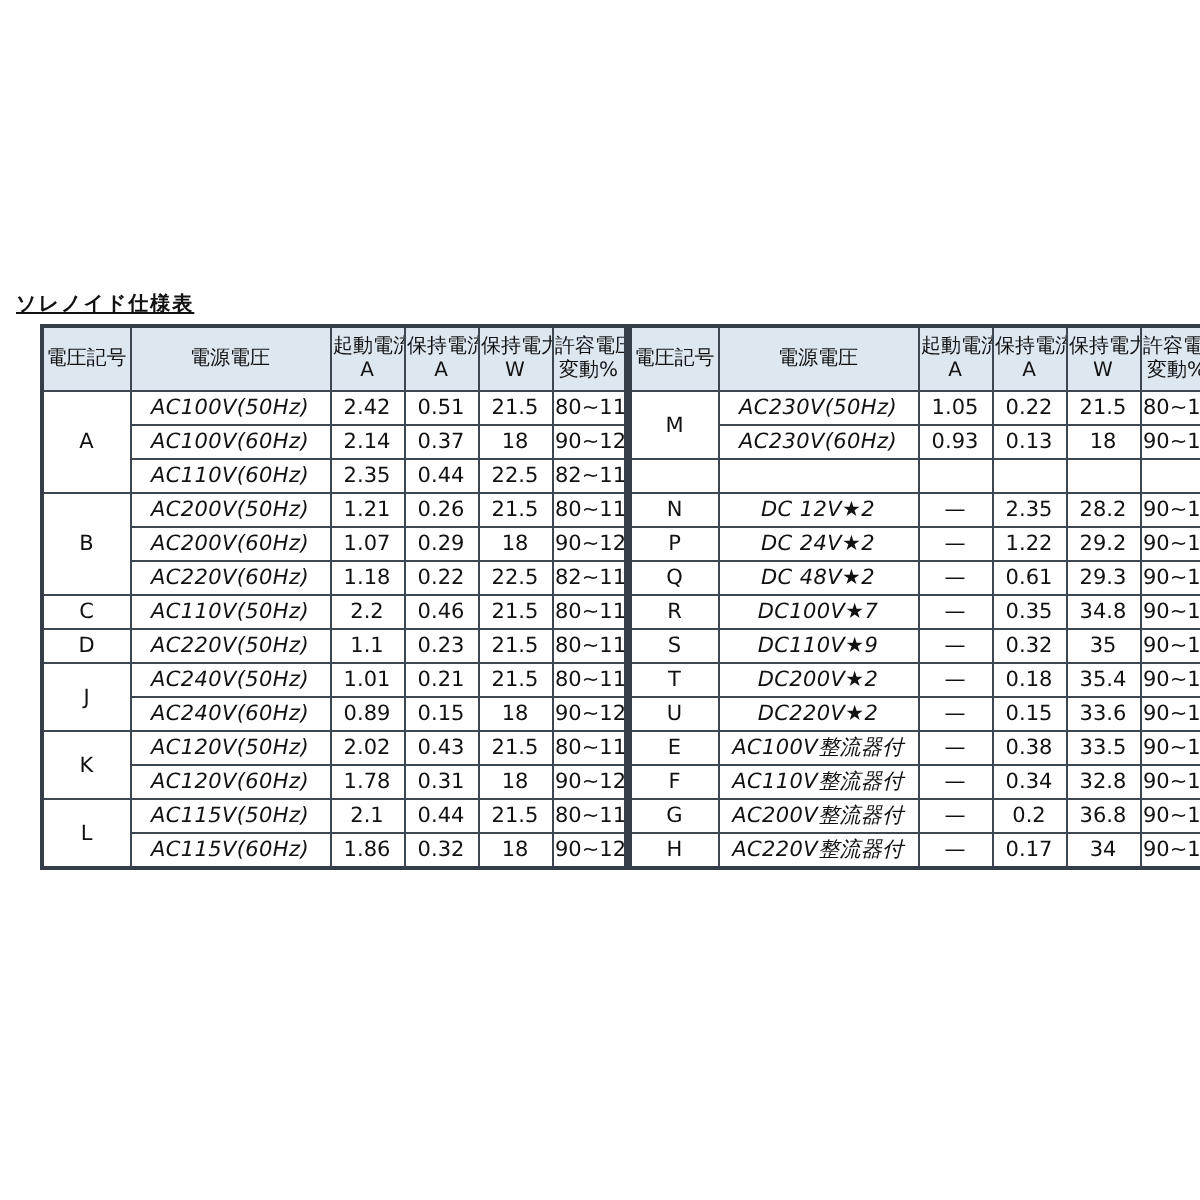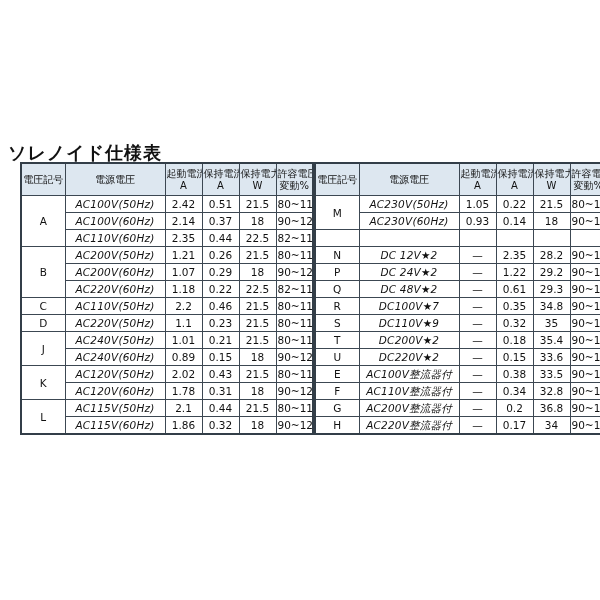--- a/index.html
+++ b/index.html
@@ -13,25 +13,26 @@
     position: relative;
     width: 600px; height: 600px;
     overflow: hidden;
   }
   .content {
     position: absolute;
     left: 8px; top: 144px;
     width: 584px;
   }
   .title {
-    font-size: 18px;
+    font-size: 10px;
     font-weight: bold;
     letter-spacing: 1px;
     line-height: 17px;
     margin: 0 0 1px 0;
+    text-decoration: underline;
   }
   .model {
     font-size: 12px;
     line-height: 16px;
     margin: 0 0 4px 0;
   }
   .tables {
     display: flex;
     flex-direction: row;
     align-items: flex-start;
@@ -265,21 +266,21 @@
               <td class="sym" rowspan="2">M</td>
               <td class="volt">AC230V(50Hz)</td>
               <td class="num">1.05</td>
               <td class="num">0.22</td>
               <td class="num">21.5</td>
               <td class="num">80~110</td>
             </tr>
             <tr>
               <td class="volt">AC230V(60Hz)</td>
               <td class="num">0.93</td>
-              <td class="num">0.14</td>
+              <td class="num">0.13</td>
               <td class="num">18</td>
               <td class="num">90~120</td>
             </tr>
             <tr>
               <td class="sym" rowspan="1"></td>
               <td class="volt"></td>
               <td class="num"></td>
               <td class="num"></td>
               <td class="num"></td>
               <td class="num"></td>

